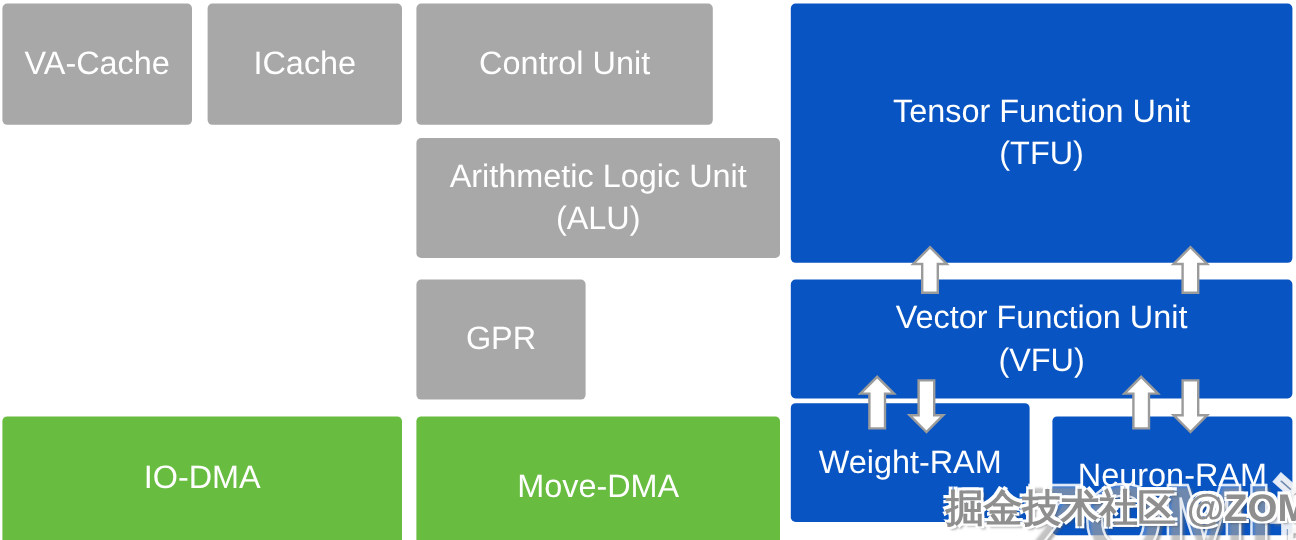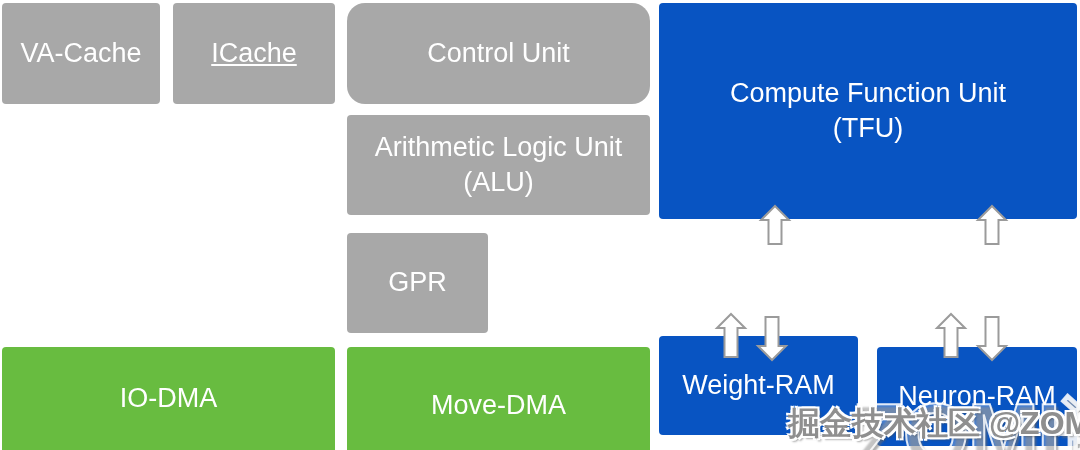--- a/index.html
+++ b/index.html
@@ -23,22 +23,22 @@
     line-height:1.3;
   }
   .block .block-label{white-space:pre-line;}
   .gray{background:var(--block-gray,#A8A8A8);}
   .orange{background:var(--block-orange,#F28B4D);}
   .blue{background:var(--block-blue,#0854C2);}
   .green{background:var(--block-green,#68BC40);}
 
   
   .va-cache    {left:2px;  top:3px;  width:158px;height:101px;}
-  .icache      {left:173px;top:3px;  width:162px;height:101px;text-decoration:underline;}
-  .control-unit{left:347px;top:3px;  width:303px;height:101px;border-radius:18px;}
+  .icache      {left:173px;top:3px;  width:162px;height:101px;}
+  .control-unit{left:347px;top:3px;  width:247px;height:101px;}
   .tfu         {left:659px;top:3px;  width:418px;height:216px;}
   .scheduler   {left:2px;  top:115px;width:333px;height:222px;}
   .alu         {left:347px;top:115px;width:303px;height:100px;}
   .gpr         {left:347px;top:233px;width:141px;height:100px;}
   .sreg        {left:502px;top:233px;width:148px;height:100px;}
   .vfu         {left:659px;top:233px;width:418px;height:99px;}
   .io-dma      {left:2px;  top:347px;width:333px;height:103px;border-bottom-left-radius:0;border-bottom-right-radius:0;}
   .move-dma    {left:347px;top:347px;width:303px;height:118px;}
   .weight-ram  {left:659px;top:336px;width:199px;height:99px;}
   .neuron-ram  {left:877px;top:347px;width:200px;height:99px;}
@@ -88,30 +88,34 @@
   <div class="block gray va-cache">
     <span class="block-label">VA-Cache</span>
   </div>
   <div class="block gray icache">
     <span class="block-label">ICache</span>
   </div>
   <div class="block gray control-unit">
     <span class="block-label">Control Unit</span>
   </div>
   <div class="block blue tfu">
-    <span class="block-label">Compute Function Unit
+    <span class="block-label">Tensor Function Unit
 (TFU)</span>
   </div>
 
   <div class="block gray gpr">
     <span class="block-label">GPR</span>
   </div>
   <div class="block gray alu">
     <span class="block-label">Arithmetic Logic Unit
 (ALU)</span>
+  </div>
+  <div class="block blue vfu">
+    <span class="block-label">Vector Function Unit
+(VFU)</span>
   </div>
 
   <div class="block green io-dma">
     <span class="block-label">IO-DMA</span>
   </div>
   <div class="block green move-dma">
     <span class="block-label">Move-DMA</span>
   </div>
   <div class="block blue weight-ram">
     <span class="block-label">Weight-RAM</span>

